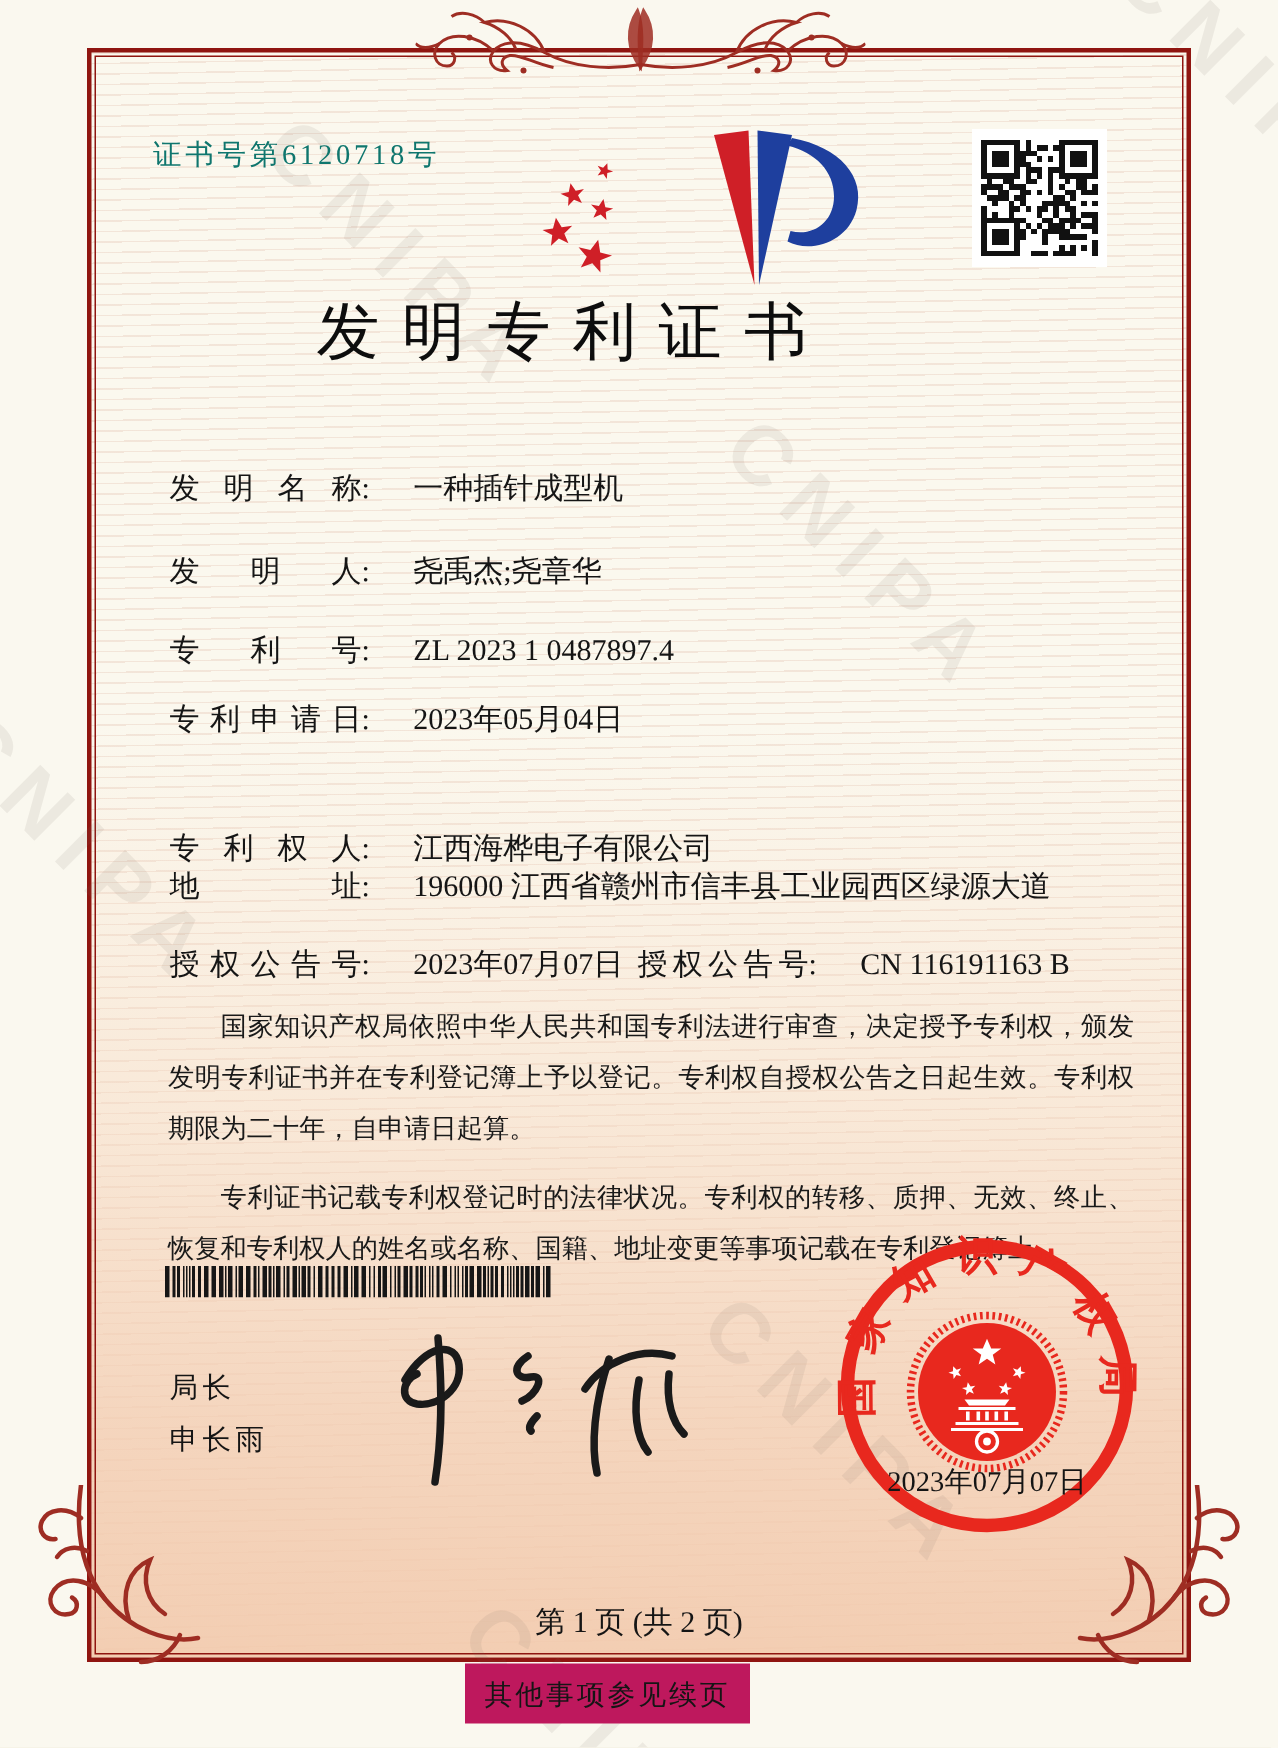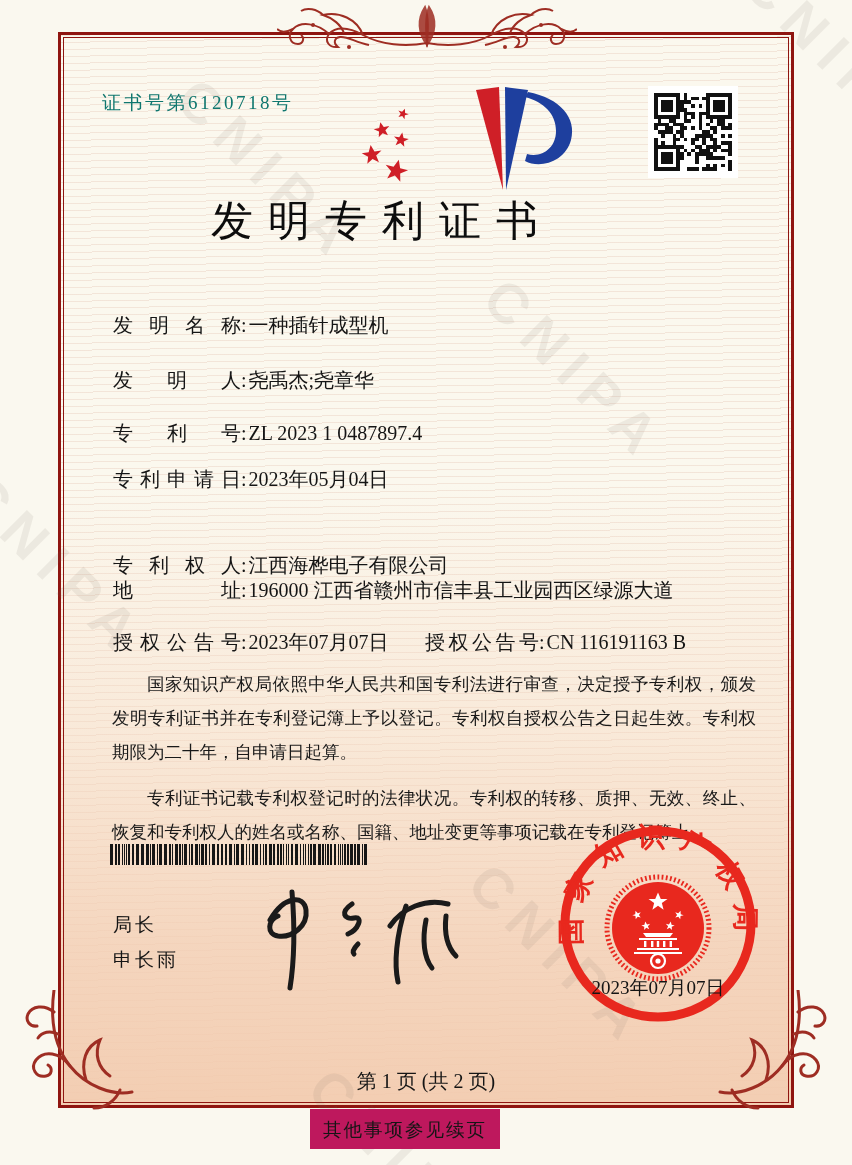--- a/index.html
+++ b/index.html
@@ -23,21 +23,21 @@
   .cert-no{position:absolute;z-index:3;left:102px;top:90px;font-size:19px;letter-spacing:2.5px;color:#0f766e;}
   .logo{position:absolute;z-index:3;left:356px;top:84px;}
   .qr{position:absolute;z-index:3;left:648px;top:86px;width:90px;height:92px;background:#fff;
       display:flex;align-items:center;justify-content:center;}
   .title{position:absolute;z-index:3;left:58px;top:193px;width:648px;text-align:center;
       font-size:42px;font-weight:normal;letter-spacing:15px;color:#0d0d0d;}
   
   .field-row{position:absolute;z-index:3;left:113px;width:662px;font-size:20px;white-space:nowrap;}
   .flabel{display:inline-block;width:128px;text-align:justify;text-align-last:justify;margin-top:12px;}
   .fcolon{display:inline-block;}
-  .fvalue{margin-left:2px;}
+  .fvalue{margin-left:29px;}
   .fgroup2{position:absolute;left:312px;top:0;}
   .fgroup2 .flabel{width:114px;}
   
   .legal{position:absolute;z-index:3;left:100px;top:655px;width:668px;font-size:17.5px;
      line-height:34px;text-align:justify;color:#191919;}
   .legal p{margin:12px;text-indent:2em;}
   
   .barcode{position:absolute;z-index:3;left:110px;top:844px;}
   .sig-title{position:absolute;z-index:3;left:113px;top:912px;font-size:19px;letter-spacing:3px;
      font-family:"Liberation Sans","DejaVu Sans",sans-serif;}

